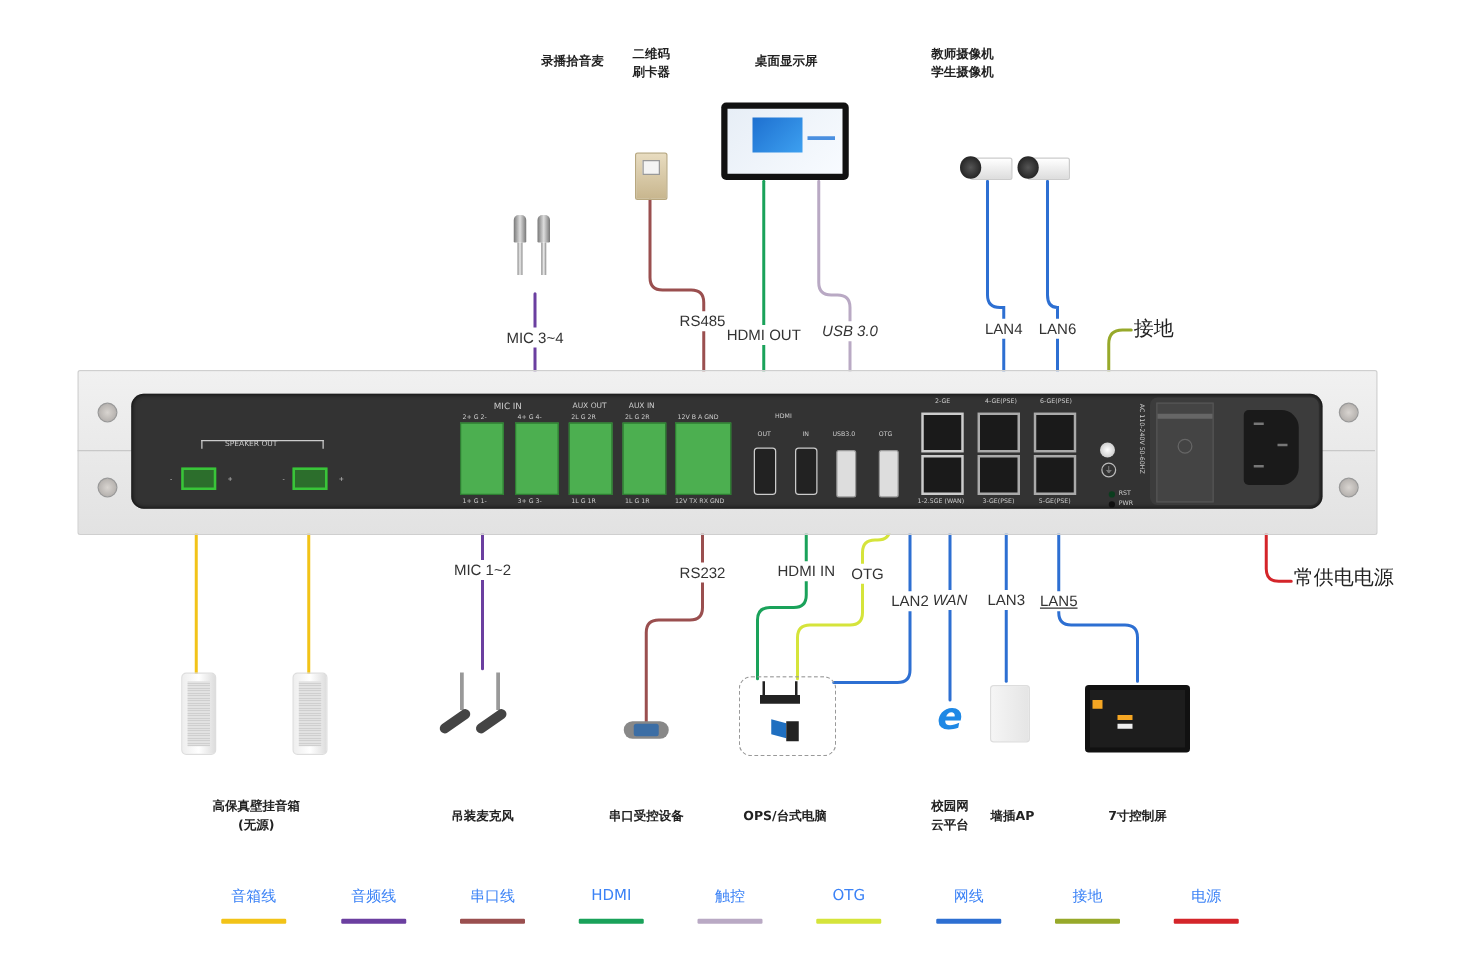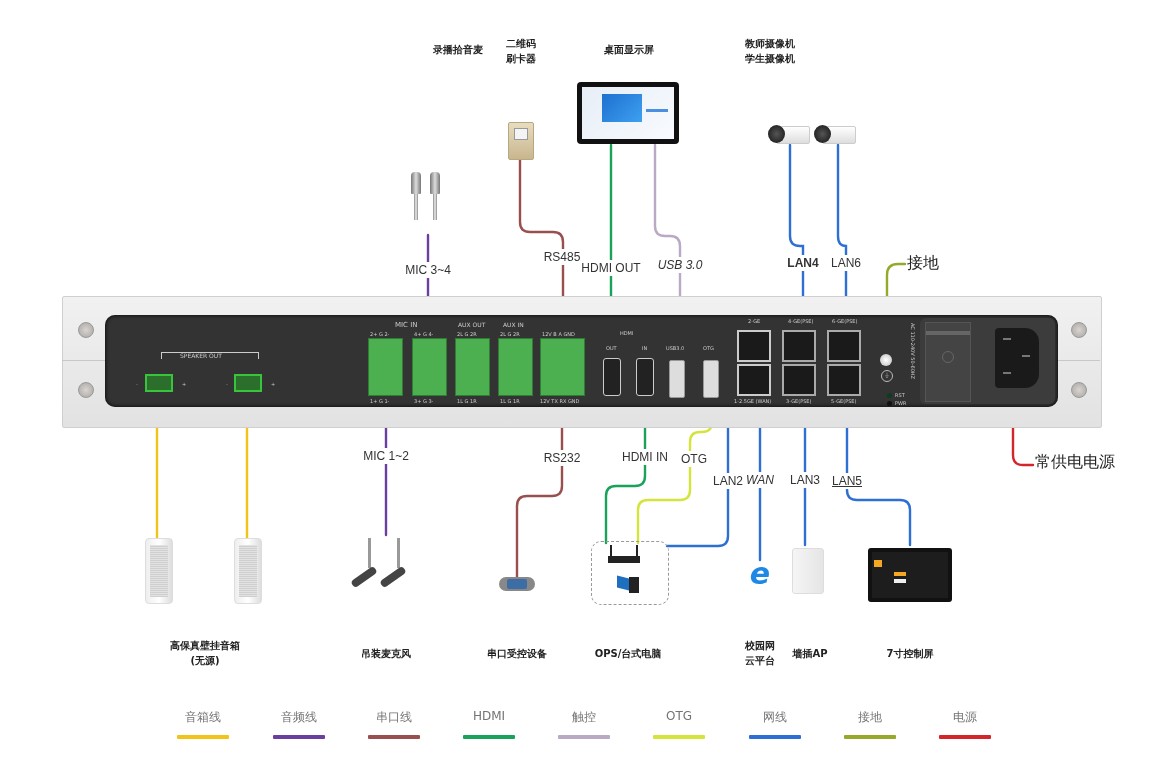--- a/index.html
+++ b/index.html
@@ -12,21 +12,21 @@
   .rack{position:absolute;left:62px;top:296px;width:1038px;height:130px;background:linear-gradient(#f1f1f1,#e2e2e2);border:1px solid #cfcfcf;border-radius:2px;}
   .rack-line{position:absolute;left:62px;top:360px;width:1038px;height:1px;background:#c8c8c8;}
   .screw{position:absolute;width:14px;height:14px;border-radius:50%;background:radial-gradient(#d8d4d0,#a9a5a2);border:1px solid #999;}
   .panel{position:absolute;left:105px;top:315px;width:953px;height:92px;background:#333;border-radius:10px;box-shadow:inset 0 0 4px #000;}
   .ptxt{position:absolute;color:#ccc;font-size:5px;white-space:nowrap;font-family:"DejaVu Sans",sans-serif;}
   .term{position:absolute;background:#4caf50;border:1px solid #2e7d32;}
   .hdmi{position:absolute;width:16px;height:36px;background:#222;border:1px solid #ccc;border-radius:3px;}
   .usb{position:absolute;width:14px;height:36px;background:#ddd;border:1px solid #999;border-radius:2px;}
   .rj{position:absolute;width:30px;height:28px;background:#1a1a1a;border:2px solid #ccc;}
   .legend-item{position:absolute;width:60px;text-align:center;transform:translateX(-50%);}
-  .legend-label{font-size:12px;color:#737373;display:block;height:18px;}
+  .legend-label{font-size:12px;color:#3b82f6;display:block;height:18px;}
   .legend-bar{display:block;height:4px;width:52px;margin:8px auto 0;border-radius:1px;}
 </style>
 </head>
 <body>
 
 <svg id="wires" width="1170" height="781">
   <g fill="none" stroke-width="2.4" stroke-linecap="round">
 
     <path d="M157 405 L157 540" stroke="#f2c318"></path>
     <path d="M247 405 L247 540" stroke="#f2c318"></path>
@@ -97,21 +97,21 @@
 </div>
 <div class="abs" style="left:814px;top:125px;width:42px;height:18px;">
   <div style="position:absolute;left:8px;top:1px;width:32px;height:16px;background:linear-gradient(#fff,#ddd);border:1px solid #ccc;border-radius:2px;"></div>
   <div style="position:absolute;left:0;top:0;width:17px;height:18px;background:radial-gradient(#555,#111);border-radius:50%;"></div>
 </div>
 
 <div class="clabel" style="left:428px;top:270px;">MIC 3~4</div>
 <div class="clabel" style="left:562px;top:257px;">RS485</div>
 <div class="clabel" style="left:611px;top:268px;">HDMI OUT</div>
 <div class="clabel" style="left:680px;top:265px;font-style:italic;">USB 3.0</div>
-<div class="clabel" style="left:803px;top:263px;font-weight:bold;">LAN4</div>
+<div class="clabel" style="left:803px;top:263px;">LAN4</div>
 <div class="clabel" style="left:846px;top:263px;">LAN6</div>
 <div class="biglabel" style="left:907px;top:253px;">接地</div>
 
 <div class="rack"></div>
 <div class="rack-line"></div>
 <div class="screw" style="left:78px;top:322px;"></div>
 <div class="screw" style="left:78px;top:382px;"></div>
 <div class="screw" style="left:1071px;top:322px;"></div>
 <div class="screw" style="left:1071px;top:382px;"></div>
 

